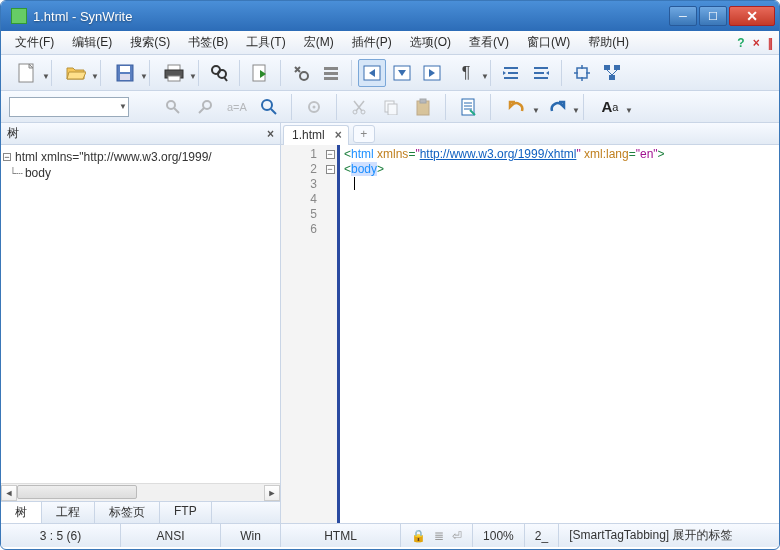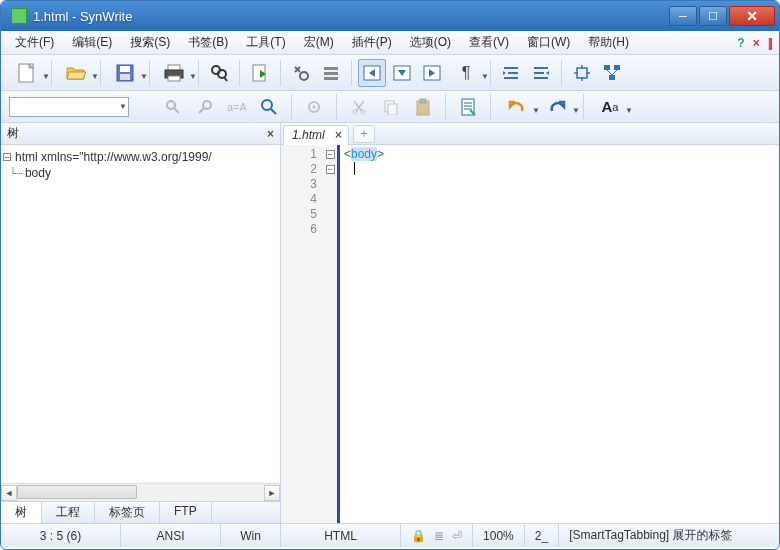--- a/index.html
+++ b/index.html
@@ -36,21 +36,21 @@
 .twig { color: #888; font-family: monospace; font-size: 11px; padding-right: 2px; }
 .mini { width: 8px; height: 8px; border: 1px solid #888; display: inline-flex; align-items: center; justify-content: center; font-size: 9px; line-height: 1; margin-right: 4px; }
 .hscroll { height: 18px; background: #f1f1f1; border-top: 1px solid #ddd; display: flex; align-items: center; }
 .hscroll .arrow { width: 16px; height: 16px; border: 1px solid #ccc; background: linear-gradient(#fff,#eee); display: flex; align-items: center; justify-content: center; font-size: 9px; color: #555; }
 .hscroll .track { flex: 1; height: 16px; position: relative; }
 .hscroll .thumb { position: absolute; left: 0; top: 0; height: 14px; width: 120px; background: linear-gradient(#eee,#ddd); border: 1px solid #bbb; border-radius: 2px; }
 .sidetabs { height: 22px; display: flex; border-top: 1px solid #c9d5e6; background: linear-gradient(#f7faff,#e3ebf5); }
 .sidetab { padding: 2px 14px; border-right: 1px solid #c9d5e6; cursor: pointer; color: #333; }
 .sidetab.active { background: #fff; }
 .editor { flex: 1; display: flex; flex-direction: column; }
-.tabbar { height: 22px; background: linear-gradient(#f7faff,#e3ebf5); border-bottom: 1px solid #c9d5e6; display: flex; align-items: center; padding-left: 2px; font-style: italic; }
+.tabbar { height: 22px; background: linear-gradient(#f7faff,#e3ebf5); border-bottom: 1px solid #c9d5e6; display: flex; align-items: center; padding-left: 2px; }
 .etab { height: 20px; background: #fff; border: 1px solid #c9d5e6; border-bottom: none; border-radius: 3px 3px 0 0; display: flex; align-items: center; padding: 0 6px 0 8px; gap: 10px; margin-top: 2px; }
 .etab .tx { color: #333; }
 .etab .tcx { color: #666; font-weight: bold; cursor: pointer; }
 .addtab { width: 22px; height: 18px; border: 1px solid #c9d5e6; border-radius: 3px; display: flex; align-items: center; justify-content: center; margin-left: 4px; color: #888; cursor: pointer; background: #f7faff; }
 .codearea { flex: 1; display: flex; background: #fff; font-family: "Courier New", monospace; font-size: 12px; }
 .gutter { width: 42px; background: #f4f4f4; text-align: right; color: #888; padding: 2px 2px 0 0; }
 .gutter .ln { height: 15px; padding-right: 4px; }
 .foldcol { width: 14px; background: #f4f4f4; padding-top: 2px; }
 .foldcol .fc { height: 15px; display: flex; align-items: center; justify-content: center; }
 .foldbox { width: 9px; height: 9px; border: 1px solid #888; display: flex; align-items: center; justify-content: center; font-size: 9px; line-height: 1; color: #555; background: #fff; }
@@ -362,20 +362,21 @@
           </div>
         <div class="fc">
             <div class="foldbox">−</div>
           </div>
         <div class="fc"></div>
           <div class="fc"></div>
           <div class="fc"></div>
           <div class="fc"></div>
       </div>
       <div class="codelines">
+        <div class="cl"><span class="pn">&lt;</span><span class="kw">html</span><span> </span><span class="at">xmlns</span><span class="pn">=</span><span class="st">"</span><span class="lk">http://www.w3.org/1999/xhtml</span><span class="st">"</span><span> </span><span class="at">xml:lang</span><span class="pn">=</span><span class="st">"en"</span><span class="pn">&gt;</span></div>
         <div class="cl"><span class="pn">&lt;</span><span class="kw hl">body</span><span class="pn">&gt;</span></div>
         <div class="cl">   <span class="cursor"></span></div>
         <div class="cl"></div>
       </div>
     </div>
   </div>
 </div>
 
 <div class="statusbar">
   <div class="sb" style="width:120px;justify-content:center">3 : 5 (6)</div>

